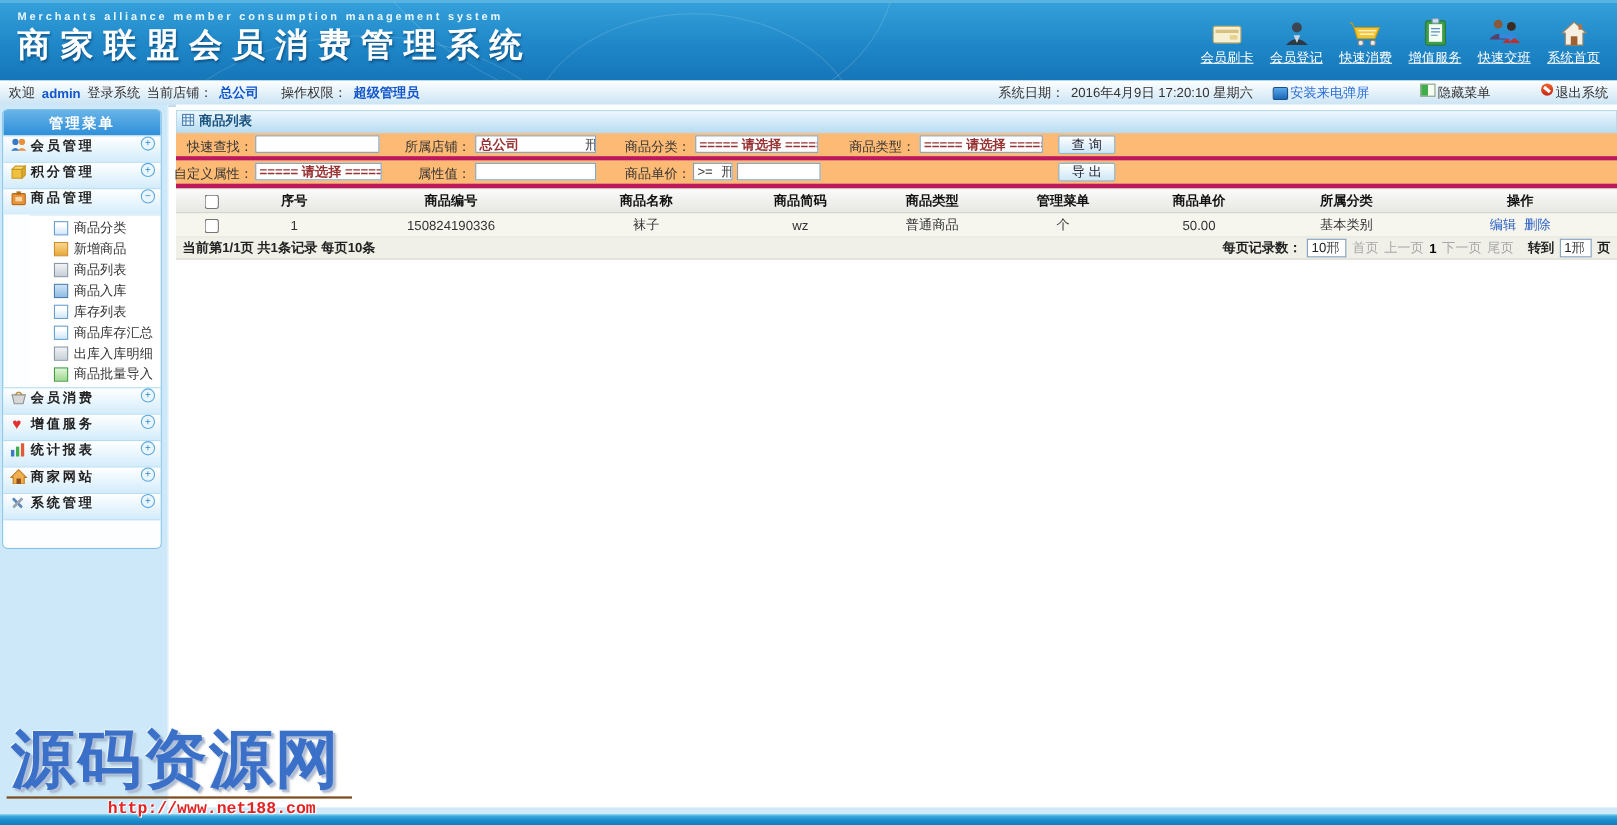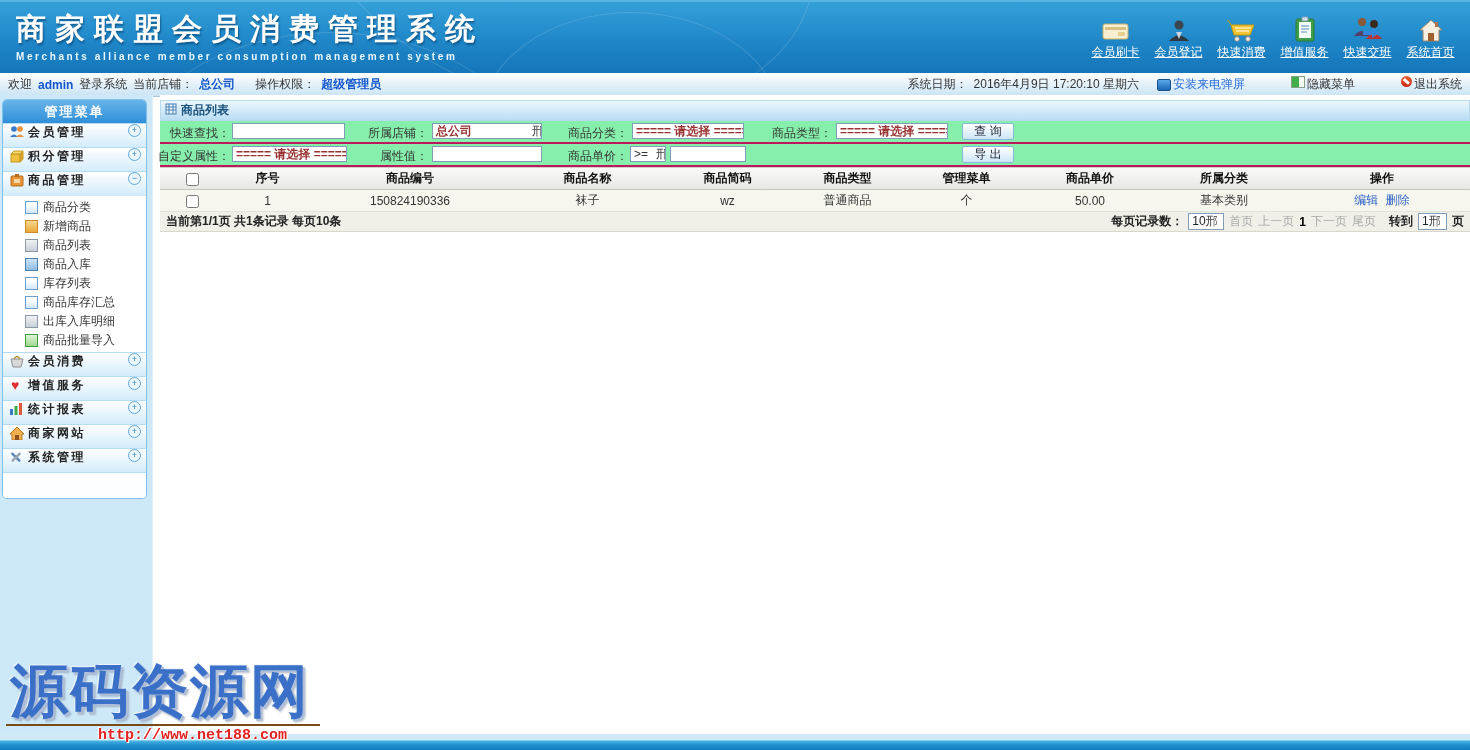--- a/index.html
+++ b/index.html
@@ -32,33 +32,33 @@
   .ib-out::after{content:"";position:absolute;left:2px;top:4px;width:7px;height:2.5px;background:#fff;transform:rotate(40deg);}
 
   
   #lpanel{position:absolute;top:95px;bottom:15px;left:0;width:152px;background:#cde8f8;border-right:1px solid #e2f1fa;}
   #menubox{position:absolute;left:2px;top:4px;width:143px;border:1px solid #7fc0e8;border-radius:5px;background:#fdfeff;overflow:hidden;}
   #mhead{height:23px;background:linear-gradient(#68b4e8,#2f8fd9);color:#fff;font-weight:bold;text-align:center;line-height:23px;font-size:13px;letter-spacing:2px;}
   .mgroup{height:23px;display:flex;align-items:flex-start;padding:0 5px;background:linear-gradient(#ffffff,#d3ecfb);border-top:1px solid #b4ddf3;font-size:12px;font-weight:bold;letter-spacing:2.5px;color:#222;cursor:pointer;}
   .gicon{width:17px;height:15px;margin-right:3px;flex:none;display:flex;align-items:center;justify-content:center;}
   .glabel{flex:1;white-space:nowrap;}
   .gtoggle{width:11px;height:11px;border:1px solid #5ea8dc;border-radius:50%;color:#2e86c8;font-size:9px;line-height:10px;text-align:center;background:#eaf6fd;font-weight:normal;flex:none;letter-spacing:0;}
-  #submenu{background:#fff;border-top:1px solid #cfe8f6;padding:2px 0;}
+  #submenu{background:#fff;border-top:1px solid #cfe8f6;padding:2px 0;margin-left:24px;}
   .sitem{height:19px;display:flex;align-items:center;padding-left:22px;font-size:12px;color:#333;cursor:pointer;white-space:nowrap;}
   .sic{width:11px;height:11px;margin-right:5px;border:1px solid #6a9fd0;background:linear-gradient(#fff 25%,#cfe6f8);flex:none;}
   .sic.or{border-color:#d08a2a;background:linear-gradient(#f8d890,#e8a838);}
   .sic.gy{border-color:#8a98a8;background:linear-gradient(#f0f2f4,#c8d0d8);}
   .sic.tr{border-color:#4a7fb0;background:linear-gradient(#cfe4f6,#8fbce2);}
   .sic.gr{border-color:#3f9e3f;background:linear-gradient(#dff4d8,#9ed88e);}
   #mfoot{height:25px;border-top:1px solid #b4ddf3;background:#fdfeff;}
 
   
   #main{position:absolute;left:160px;top:95px;right:0;bottom:15px;background:#fff;}
   #tabbar{margin-top:5px;height:19px;background:linear-gradient(#ecf7fe,#b9ddf3);border:1px solid #b9d9ec;display:flex;align-items:center;padding:0 4px;font-size:12px;font-weight:bold;color:#1a527e;gap:4px;}
-  .frow{position:relative;height:21px;background:#86efac;border-bottom:2px solid #be185d;}
+  .frow{position:relative;height:21px;background:#fdba74;border-bottom:4px solid #be185d;}
   .flab{position:absolute;top:4px;font-size:12px;color:#333;white-space:nowrap;}
   .fl1{right:1240px;} .fl2{right:1042px;} .fl3{right:842px;} .fl4{right:638px;}
   .fctl{position:absolute;top:2px;height:16px;box-sizing:border-box;}
   .inp{border:1px solid #7f9db9;background:#fff;font-size:12px;padding:0 2px;font-family:inherit;}
   .sel{border:1px solid #7f9db9;background:#fff;font-size:12px;color:#993333;font-weight:bold;display:flex;justify-content:space-between;align-items:center;padding:0 0 0 3px;overflow:hidden;white-space:nowrap;cursor:pointer;}
   .ddg{color:#444;font-weight:normal;flex:none;margin-right:-3px;}
   .fbtn{position:absolute;left:802px;top:2px;width:52px;height:17px;border:1px solid #86b8dc;background:linear-gradient(#feffff,#cde6f6);font-size:12px;color:#223;text-align:center;line-height:15px;border-radius:2px;cursor:pointer;box-sizing:border-box;white-space:nowrap;}
 
   .thead{display:flex;height:21px;background:linear-gradient(#fafaf9,#e7e7e3);border-top:1px solid #d0d0c8;border-bottom:1px solid #c6c6be;align-items:center;font-size:12px;font-weight:bold;color:#111;}
   .trow{display:flex;height:21px;background:#f6f6ef;border-bottom:1px solid #e2e2d8;align-items:center;font-size:12px;color:#333;}
@@ -88,22 +88,22 @@
 </head>
 <body>
 
 <div id="page">
 
   <div id="apphead">
     <div class="swirl sw1"></div>
     <div class="swirl sw2"></div>
     <div class="swirl sw3"></div>
     <div id="titleblock">
+      <div id="appsub">Merchants alliance member consumption management system</div>
       <div id="apptitle">商家联盟会员消费管理系统</div>
-      <div id="appsub">Merchants alliance member consumption management system</div>
     </div>
     <div id="hnav">
       <div class="hitem">
         <span class="hicon">
           <svg width="30" height="24" viewBox="0 0 30 24">
               <rect x="2" y="5" width="25" height="15" rx="2" fill="#f6efd2" stroke="#c8b06a"></rect>
               <rect x="4" y="8" width="21" height="3" fill="#d8c080"></rect>
               <rect x="17" y="13" width="7" height="4" fill="#e8d090"></rect>
             </svg>
         </span>

